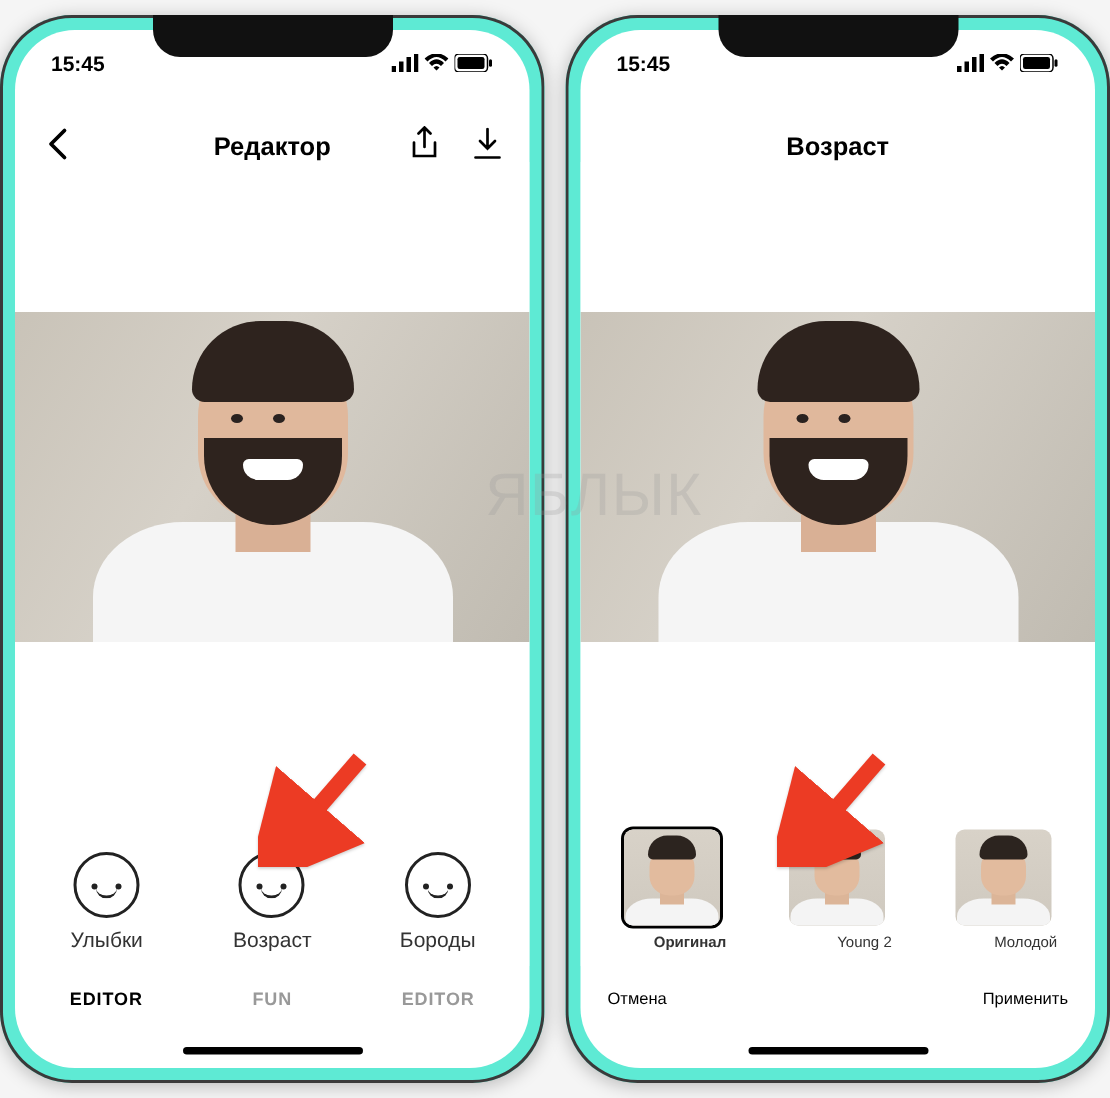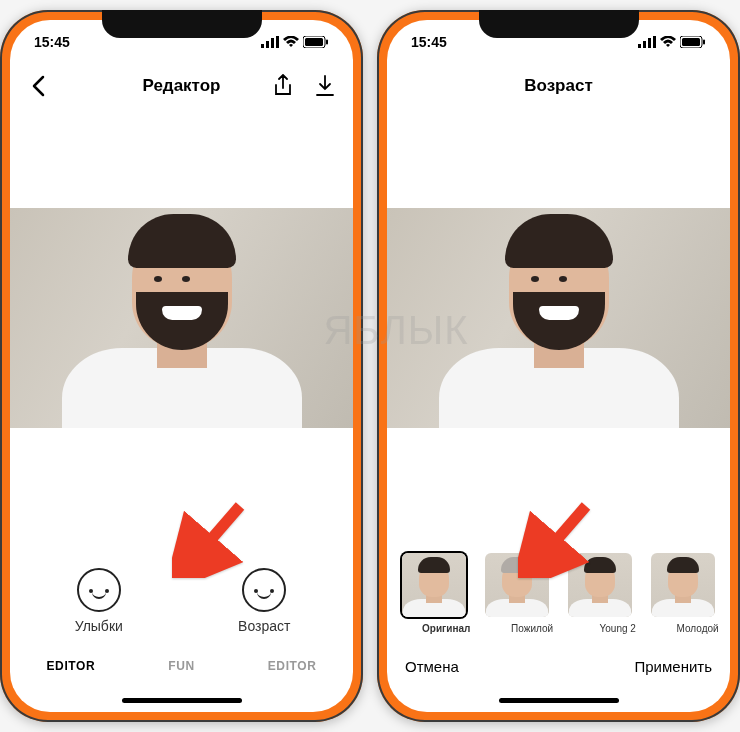--- a/index.html
+++ b/index.html
@@ -10,21 +10,21 @@
       height: 732px;
       display: flex;
       justify-content: center;
       align-items: center;
       gap: 14px;
       position: relative;
     }
     .phone {
       width: 388px;
       height: 712px;
-      background: #f97316;
+      background: #5eead4;
       border-radius: 48px;
       padding: 10px;
       box-shadow: 0 2px 12px rgba(0,0,0,0.25), inset 0 0 0 2px #3a3a3a;
       position: relative;
     }
     .screen {
       width: 100%;
       height: 100%;
       background: #fff;
       border-radius: 40px;
@@ -52,21 +52,21 @@
       align-items: center;
       padding: 0 24px;
       font-size: 14px;
       font-weight: 600;
       color: #000;
     }
     .status-bar .status-icons { display: flex; align-items: center; gap: 4px; }
     .nav-bar {
       height: 44px;
       display: flex;
-      align-items: center;
+      align-items: flex-end;
       justify-content: space-between;
       padding: 0 16px;
       position: relative;
     }
     .nav-title {
       position: absolute;
       left: 0; right: 0;
       text-align: center;
       font-size: 17px;
       font-weight: 600;
@@ -231,21 +231,21 @@
     .mini-person.dark .m-hair { background:#2c241f; }
     .mini-person.gray .m-hair { background:#b0aba6; }
     .age-label { font-size: 10px; color: #333; }
     .age-label.bold { font-weight: 700; }
     .action-bar {
       height: 44px;
       display: flex;
       justify-content: space-between;
       align-items: center;
       padding: 0 18px;
-      font-size: 15px;
+      font-size: 11px;
       color: #000;
     }
     .action-bar span { cursor: pointer; }
     .arrow {
       position: absolute;
       width: 80px; height: 80px;
       pointer-events: none;
       z-index: 200;
     }
     .arrow svg { width: 100%; height: 100%; filter: drop-shadow(0 1px 1px rgba(0,0,0,0.2)); }
@@ -324,20 +324,26 @@
               <div class="filter-face"></div>
             </div>
           <div class="filter-label">Улыбки</div>
         </div>
         <div class="filter-item">
           <div class="filter-icon">
               <div class="filter-face"></div>
             </div>
           <div class="filter-label">Возраст</div>
         </div>
+        <div class="filter-item">
+          <div class="filter-icon">
+              <div class="filter-face"></div>
+            </div>
+          <div class="filter-label">Бороды</div>
+        </div>
       </div>
     </div>
     <div class="tab-bar">
       <span class="tab active">EDITOR</span>
       <span class="tab">FUN</span>
       <span class="tab">EDITOR</span>
     </div>
     <div class="home-indicator"></div>
   </div>
 </div>
@@ -387,31 +393,20 @@
         <div class="age-item">
           <div class="age-thumb selected">
               <div class="mini-person dark">
                 <div class="m-shirt"></div>
                 <div class="m-neck"></div>
                 <div class="m-head"></div>
                 <div class="m-hair"></div>
               </div>
             </div>
           <div class="age-label bold">Оригинал</div>
-        </div>
-        <div class="age-item">
-          <div class="age-thumb">
-              <div class="mini-person gray">
-                <div class="m-shirt"></div>
-                <div class="m-neck"></div>
-                <div class="m-head"></div>
-                <div class="m-hair"></div>
-              </div>
-            </div>
-          <div class="age-label">Пожилой</div>
         </div>
         <div class="age-item">
           <div class="age-thumb">
               <div class="mini-person dark">
                 <div class="m-shirt"></div>
                 <div class="m-neck"></div>
                 <div class="m-head"></div>
                 <div class="m-hair"></div>
               </div>
             </div>

